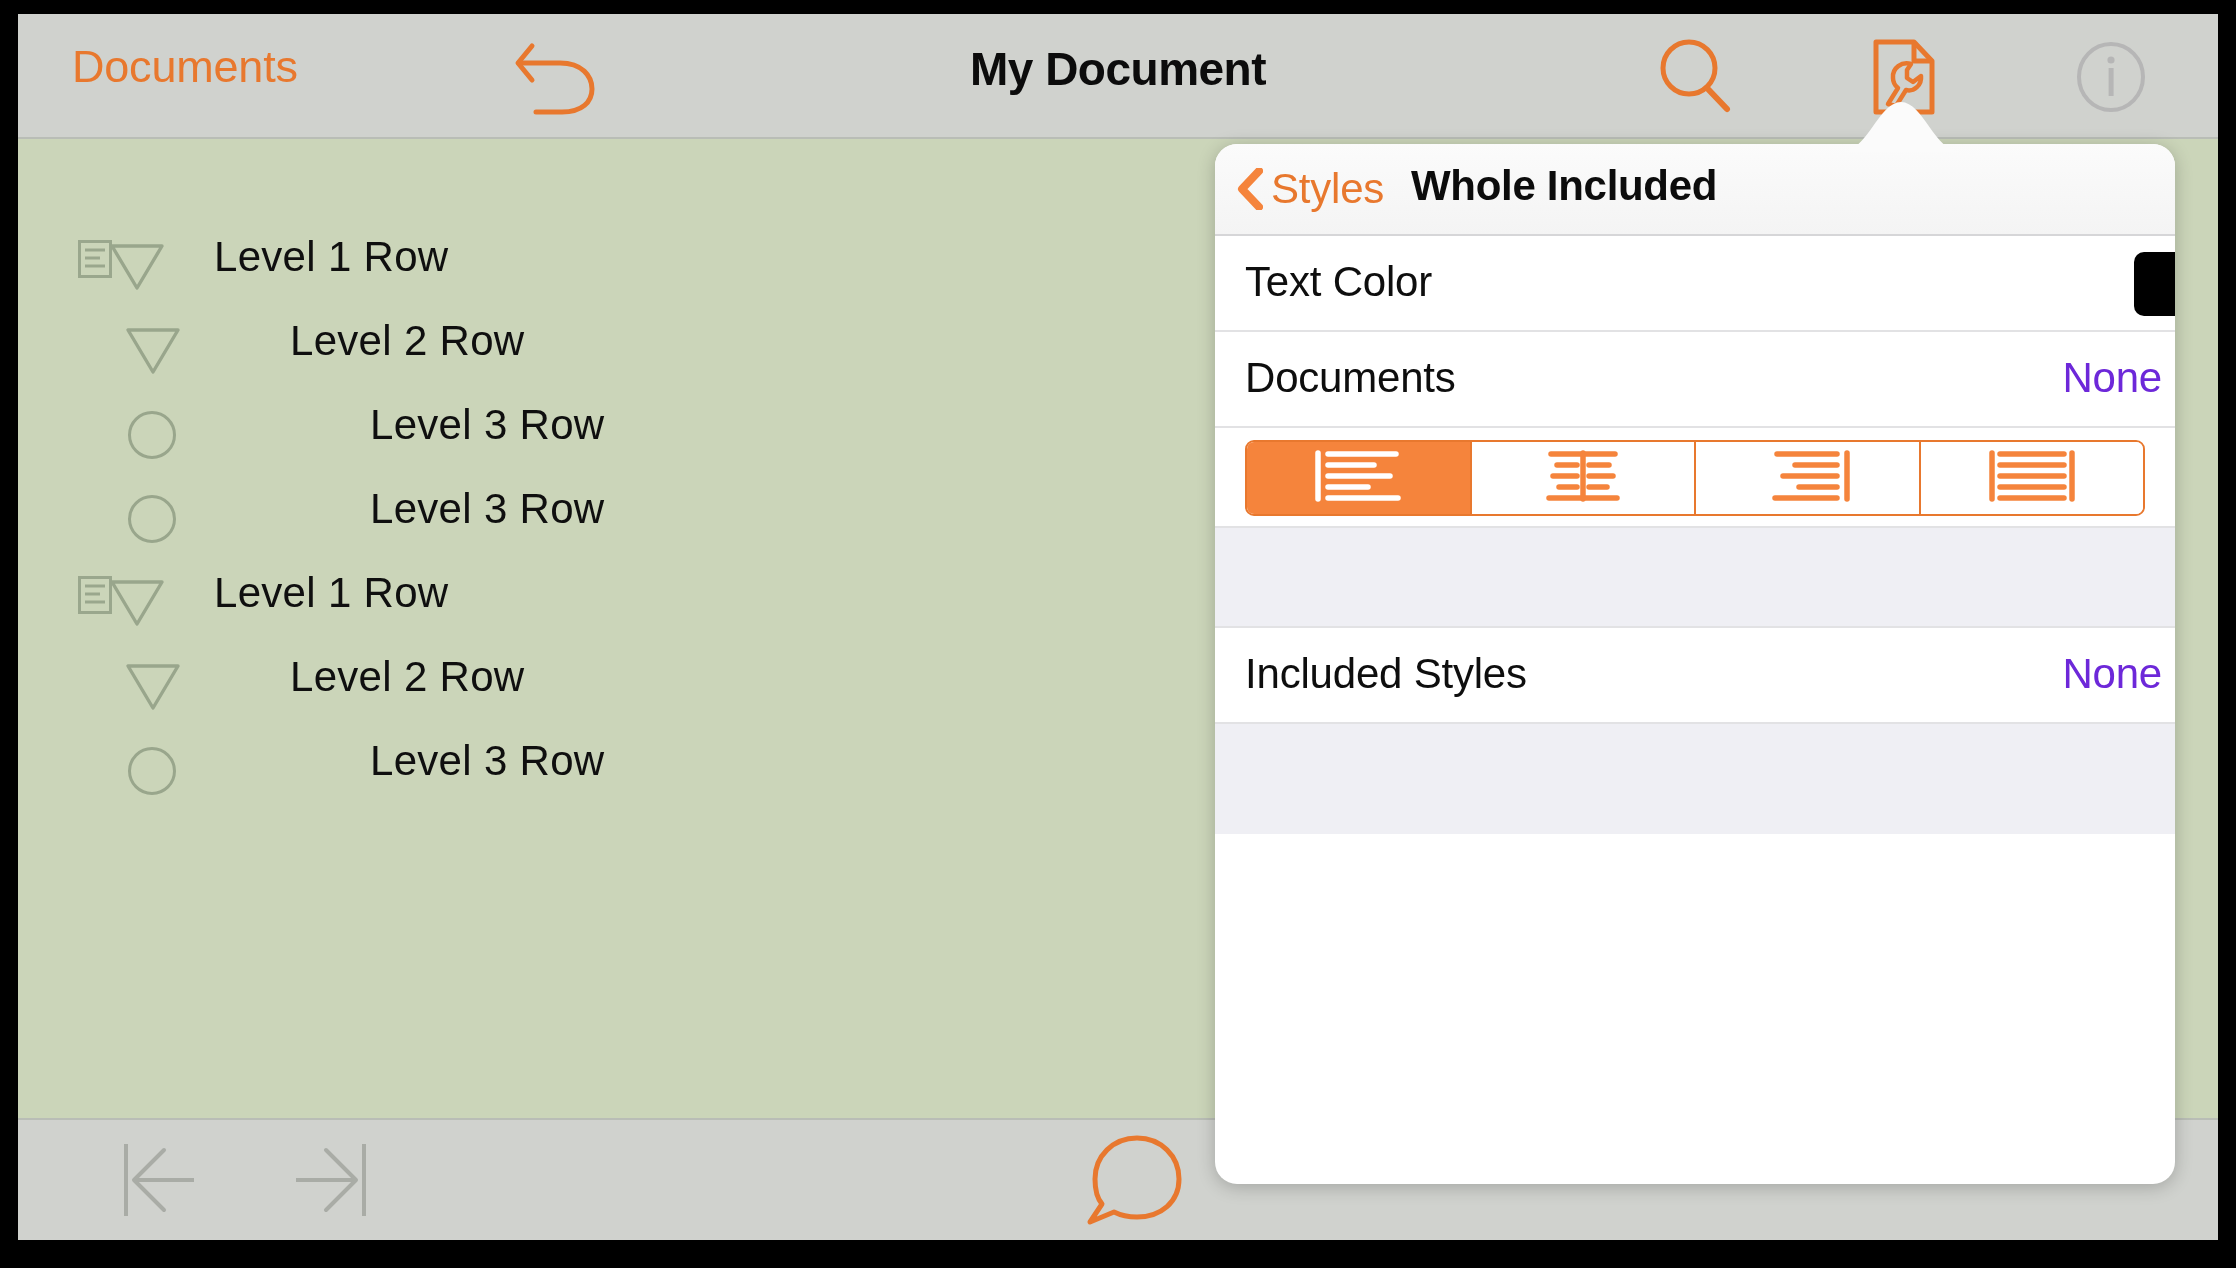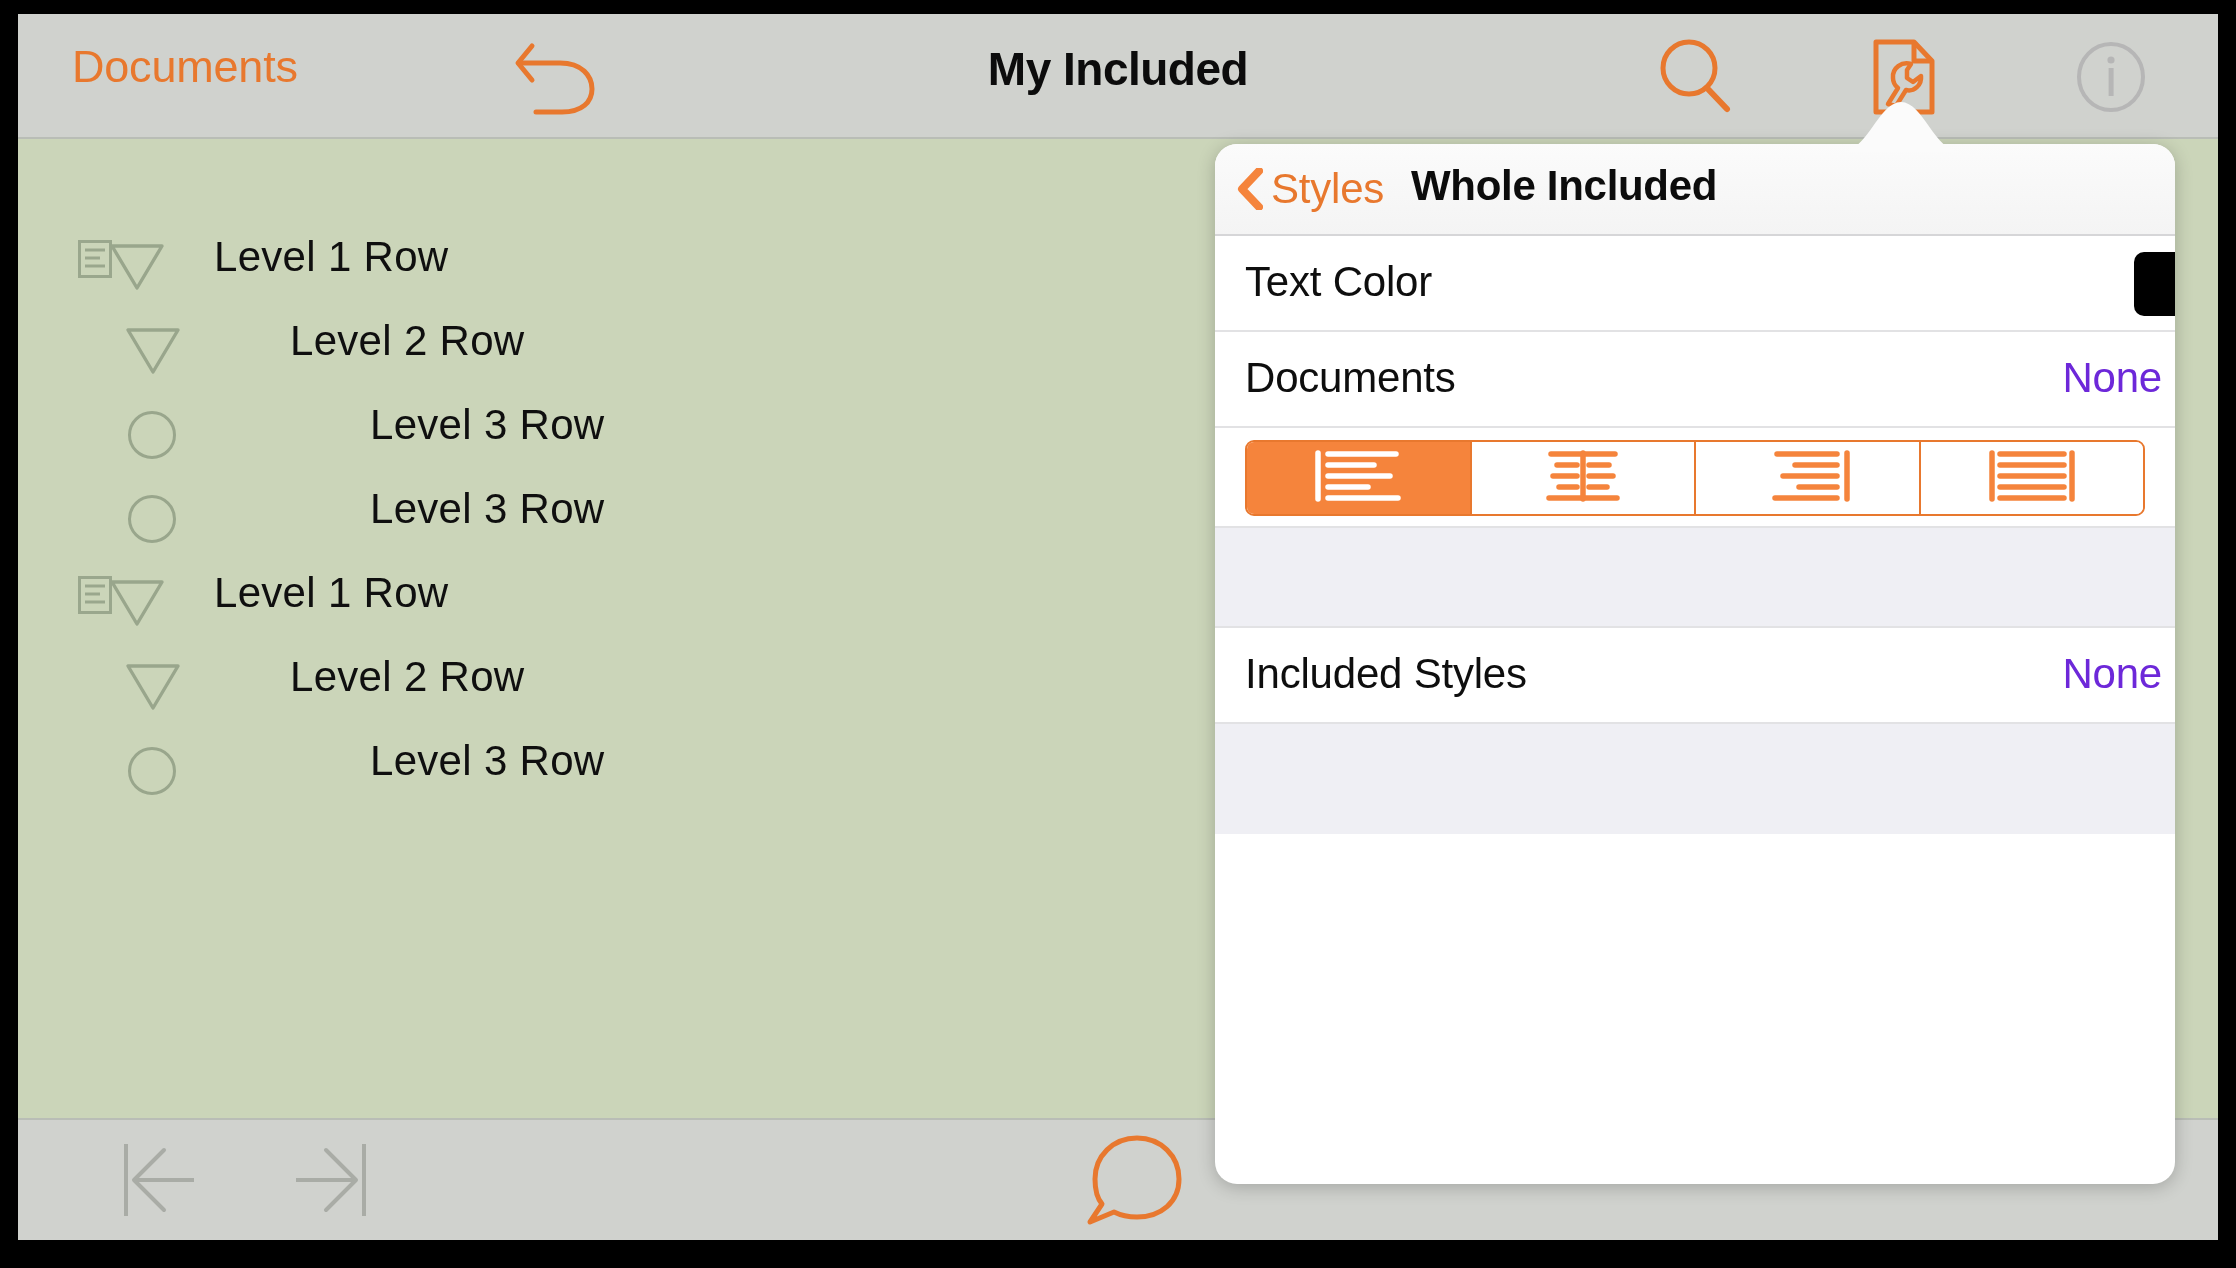--- a/index.html
+++ b/index.html
@@ -379,21 +379,21 @@
 
       <div class="tb-docs">Documents</div>
 
       <div class="tb-undo">
         <svg viewBox="0 0 90 82" width="90" height="82">
           <path d="M22 10 L8 27 L22 44" fill="none" stroke="#e8782e" stroke-width="5" stroke-linecap="round" stroke-linejoin="round"></path>
           <path d="M9 27 L50 27 C72 27 82 40 82 53 C82 66 72 76 52 76 L26 76" fill="none" stroke="#e8782e" stroke-width="5" stroke-linecap="round"></path>
         </svg>
       </div>
 
-      <div class="tb-title">My Included</div>
+      <div class="tb-title">My Document</div>
 
       <div class="tb-icon" id="ic-search">
         <svg viewBox="0 0 90 86" width="90" height="86">
           <circle cx="38" cy="34" r="26" fill="none" stroke="#e8782e" stroke-width="5"></circle>
           <line x1="56" y1="54" x2="76" y2="75" stroke="#e8782e" stroke-width="6" stroke-linecap="round"></line>
         </svg>
       </div>
 
       <div class="tb-icon" id="ic-styles">
         <svg viewBox="0 0 90 86" width="90" height="86">

